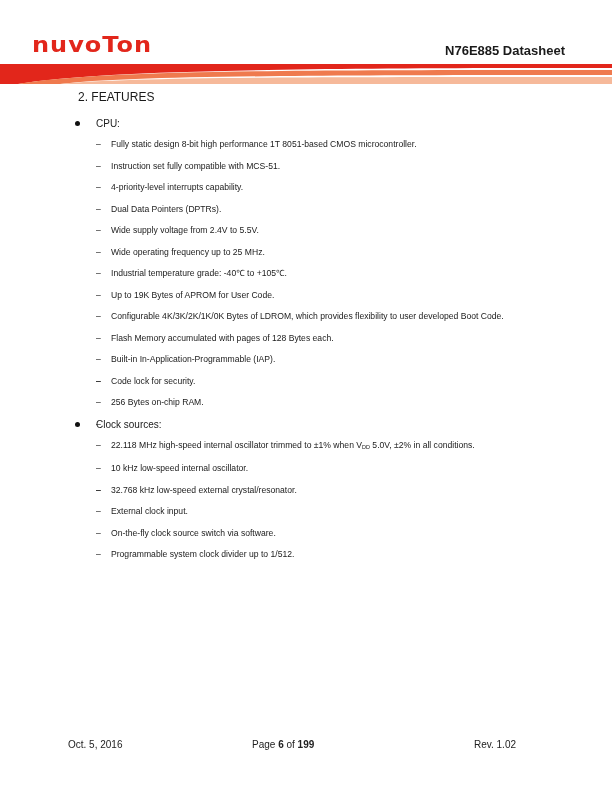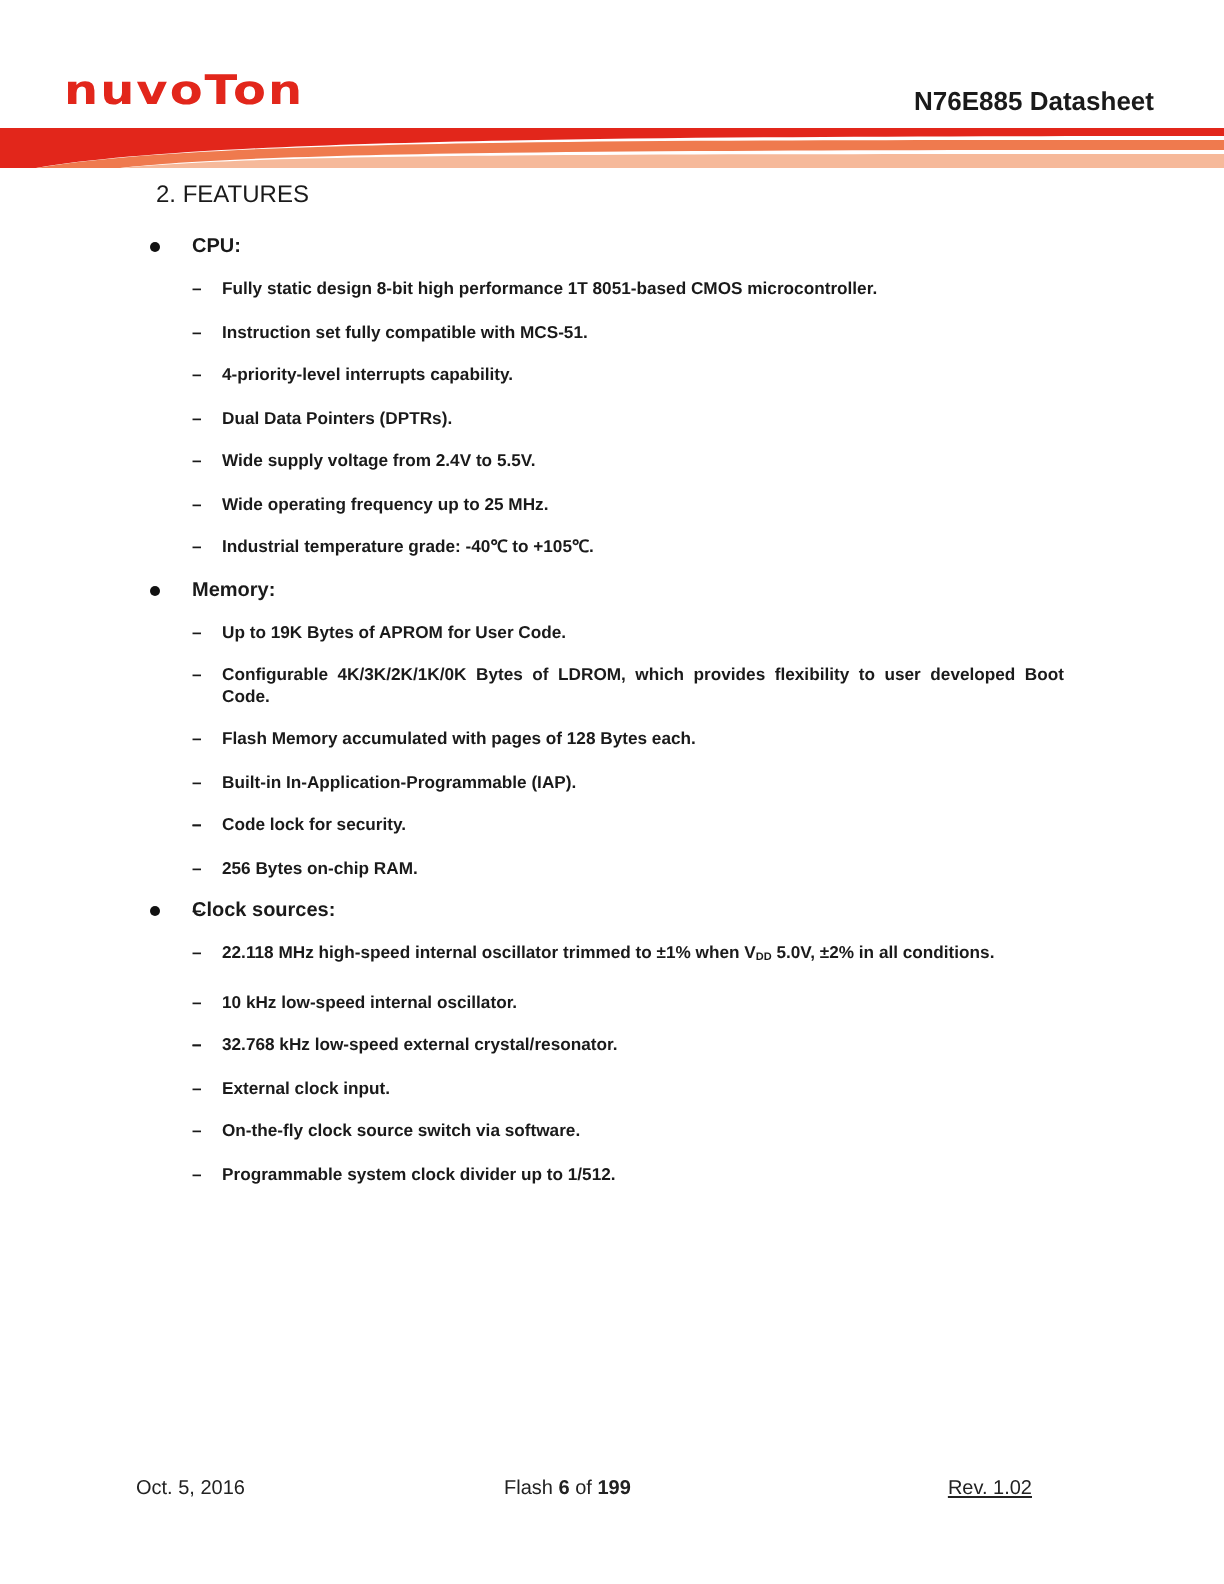--- a/index.html
+++ b/index.html
@@ -2,43 +2,43 @@
 <html><head>
   <meta charset="utf-8">
   <style>
     html, body { margin: 0; padding: 0; background: #ffffff; }
     body { width: 612px; height: 792px; position: relative; overflow: hidden;
            font-family: "Liberation Sans", sans-serif; color: #1a1a1a; }
 
     .logo { position: absolute; left: 32px; top: 36px; font-family: "DejaVu Sans", sans-serif;
             font-weight: bold; font-size: 24px; letter-spacing: 1px; color: #e2261b;
             line-height: 22px; transform: scaleY(0.85); transform-origin: left top; }
-    .doc-title { position: absolute; right: 35px; top: 43px; font-family: "Liberation Sans", sans-serif;
+    .doc-title { position: absolute; right: 47px; top: 43px; font-family: "Liberation Sans", sans-serif;
                  font-weight: bold; font-size: 13px; color: #1a1a1a; }
     .band { position: absolute; left: 0; top: 64px; width: 612px; height: 22px; }
 
     .section-title { position: absolute; left: 78px; top: 90px; font-weight: normal; font-size: 12px; }
 
-    .content { position: absolute; left: 0; top: 118px; width: 612px; font-weight: bold; }
+    .content { position: absolute; left: 0; top: 118px; width: 612px; }
     .group { margin: 0; }
     .bullet { position: relative; padding-left: 96px; font-size: 10px; line-height: 12px;
               margin-bottom: 9px; }
     .bullet .dot { position: absolute; left: 75px; top: 3px; width: 5px; height: 5px;
                    border-radius: 50%; background: #111; }
     .sub { position: relative; padding-left: 111px; padding-right: 80px; font-size: 8.6px;
            line-height: 10.5px; margin-bottom: 11px; text-align: justify; text-align-last: left; }
     .sub .dash { position: absolute; left: 96px; top: 0; }
     .group:not(:first-child) .bullet { margin-top: 0; }
     sub.vdd { font-size: 5.5px; vertical-align: -1px; }
 
     .footer { position: absolute; top: 739px; left: 0; width: 612px; font-size: 10px;
               font-family: "Liberation Sans", sans-serif; color: #222; }
     .footer .date { position: absolute; left: 68px; }
     .footer .page { position: absolute; left: 252px; }
-    .footer .rev { position: absolute; right: 96px; text-decoration: underline; }
+    .footer .rev { position: absolute; right: 96px; }
     .footer b { font-weight: bold; }
   </style>
 </head>
 <body>
 
 <div>
   <div class="logo">nuvoTon</div>
   <div class="doc-title">N76E885 Datasheet</div>
   <svg class="band" viewBox="0 0 612 22" preserveAspectRatio="none">
     <rect x="0" y="0" width="612" height="4" fill="#e2261b"></rect>
@@ -57,21 +57,20 @@
       <div class="sub"><span class="dash">–</span><span>Instruction set fully compatible with MCS-51.</span></div>
       <div class="sub"><span class="dash">–</span><span>4-priority-level interrupts capability.</span></div>
       <div class="sub"><span class="dash">–</span><span>Dual Data Pointers (DPTRs).</span></div>
     </div>
     <div class="group">
       <div class="sub"><span class="dash">–</span><span>Wide supply voltage from 2.4V to 5.5V.</span></div>
       <div class="sub"><span class="dash">–</span><span>Wide operating frequency up to 25 MHz.</span></div>
       <div class="sub"><span class="dash">–</span><span>Industrial temperature grade: -40℃  to +105℃.</span></div>
     </div>
     <div class="group">
-      <div class="bullet"><span class="dot"></span><span>Memory:</span></div>
       <div class="sub"><span class="dash">–</span><span>Up to 19K Bytes of APROM for User Code.</span></div>
       <div class="sub"><span class="dash">–</span><span>Configurable 4K/3K/2K/1K/0K Bytes of LDROM, which provides flexibility to user developed Boot Code.</span></div>
       <div class="sub"><span class="dash">–</span><span>Flash Memory accumulated with pages of 128 Bytes each.</span></div>
       <div class="sub"><span class="dash">–</span><span>Built-in In-Application-Programmable (IAP).</span></div>
       <div class="sub"><span class="dash">–</span></div>
       <div class="sub"><span class="dash">–</span><span>Code lock for security.</span></div>
       <div class="sub"><span class="dash">–</span><span>256 Bytes on-chip RAM.</span></div>
       <div class="sub"><span class="dash">–</span></div>
     </div>
     <div class="group">
@@ -81,15 +80,15 @@
       <div class="sub"><span class="dash">–</span></div>
       <div class="sub"><span class="dash">–</span><span>32.768 kHz low-speed external crystal/resonator.</span></div>
       <div class="sub"><span class="dash">–</span><span>External clock input.</span></div>
       <div class="sub"><span class="dash">–</span><span>On-the-fly clock source switch via software.</span></div>
       <div class="sub"><span class="dash">–</span><span>Programmable system clock divider up to 1/512.</span></div>
     </div>
   </div>
 
 <div class="footer">
   <span class="date">Oct. 5, 2016</span>
-  <span class="page"><span>Flash </span><b>6</b><span> of </span><b>199</b></span>
+  <span class="page"><span>Page </span><b>6</b><span> of </span><b>199</b></span>
   <span class="rev">Rev. 1.02</span>
 </div>
 
 </body></html>

